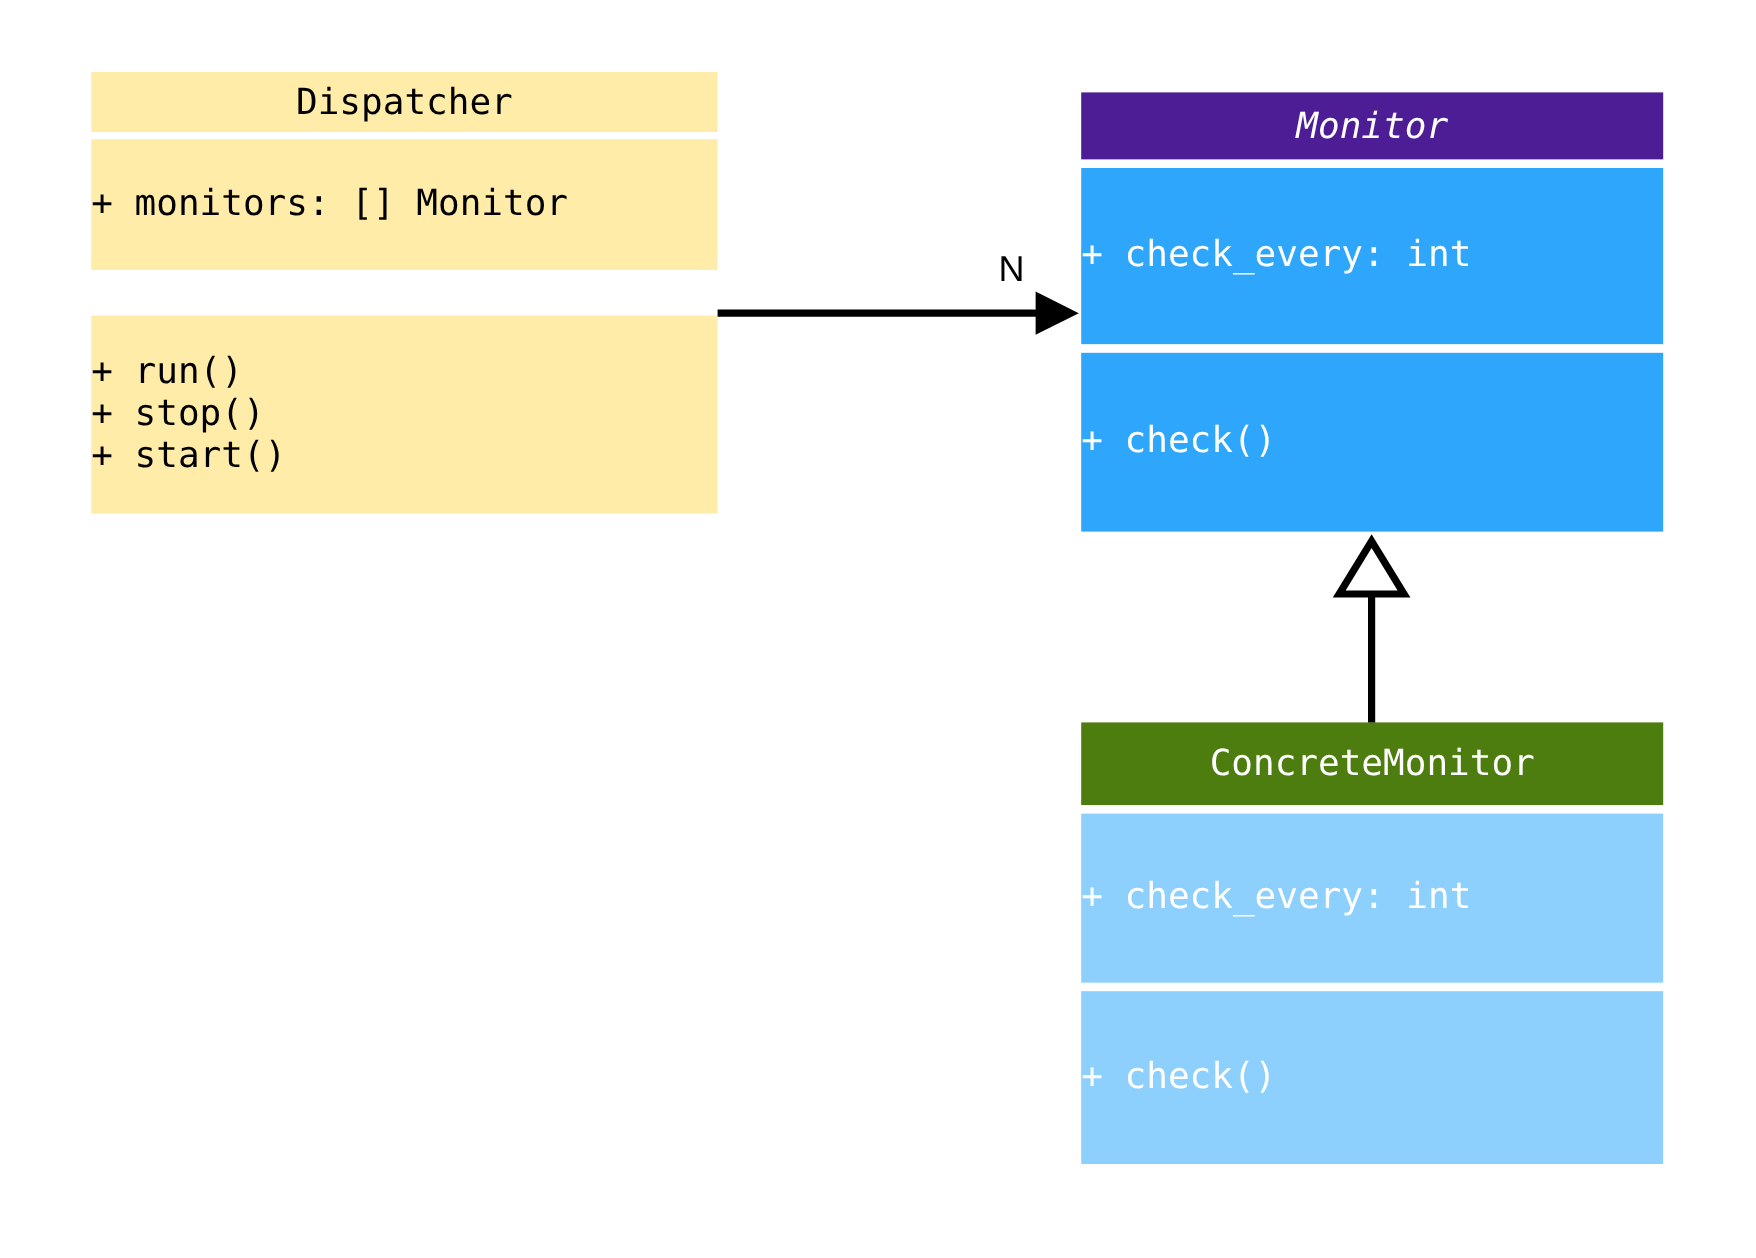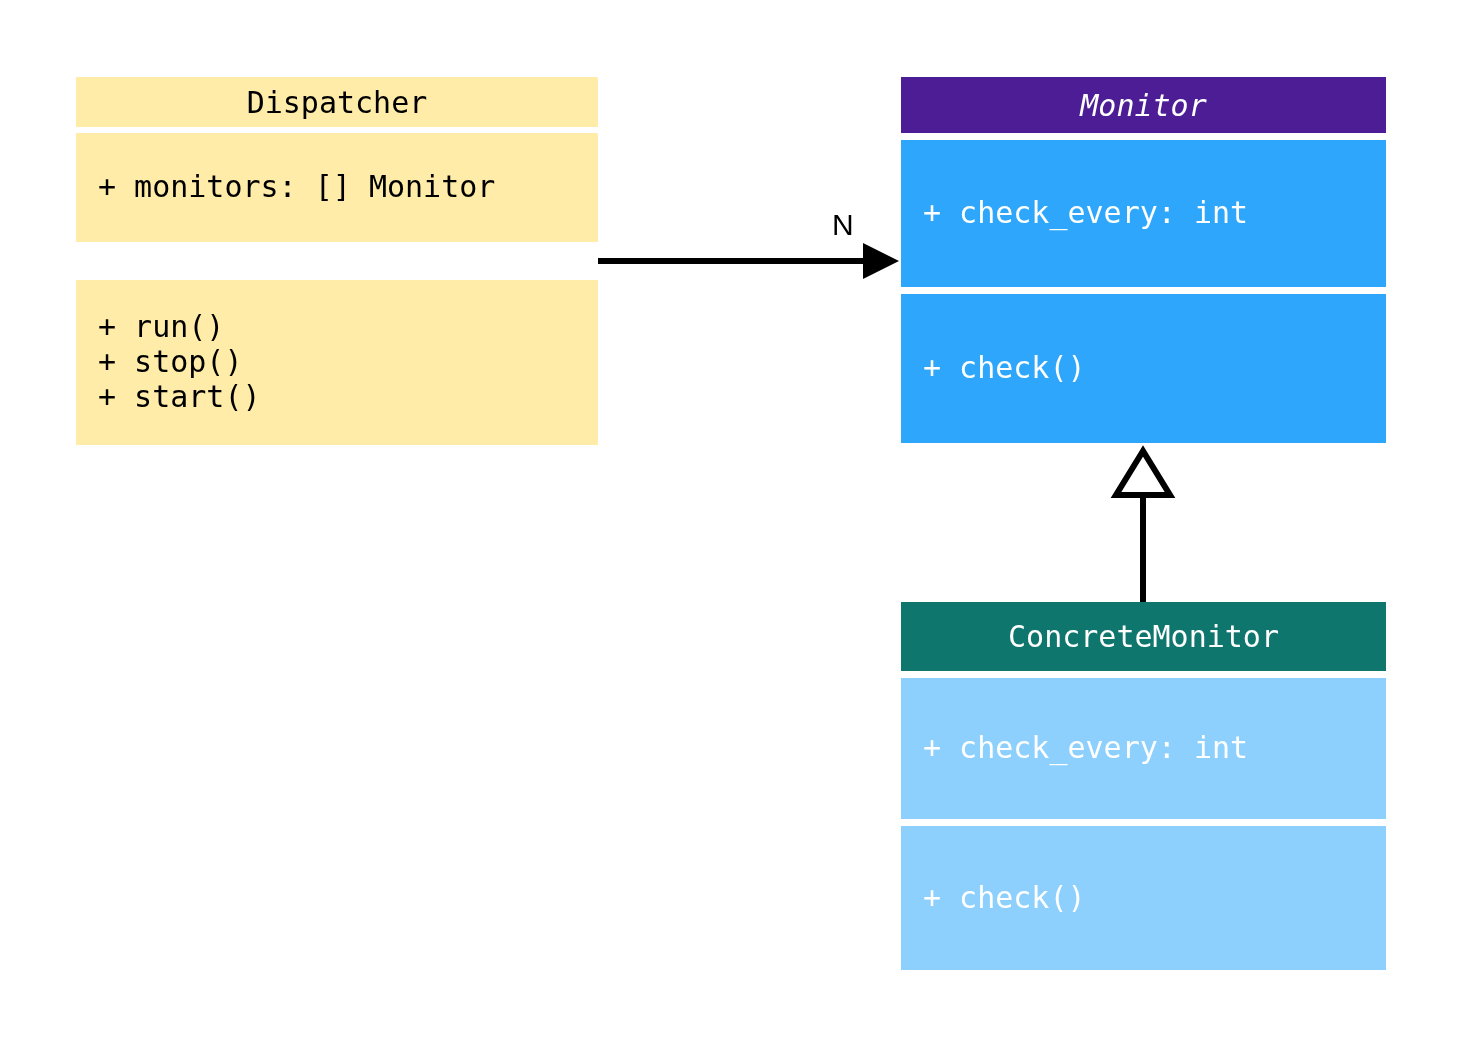--- a/index.html
+++ b/index.html
@@ -34,35 +34,34 @@
     letter-spacing: 0px;
     white-space: pre;
   }
   .uml-compartment {
     box-sizing: border-box;
     display: flex;
     flex-direction: column;
     justify-content: center;
     font-size: 30px;
     white-space: pre;
-    padding-left: 22px;
   }
   .uml-sep {
     background: #ffffff;
     flex: 0 0 auto;
   }
   .uml-line {
     line-height: 1.16;
     white-space: pre;
   }
 
   
   #dispatcher-class {
     left: 76px;
-    top: 77px;
+    top: 60px;
     width: 522px;
     height: 368px;
   }
   #dispatcher-class .uml-header {
     background: #FFECA8;
     color: #000000;
     height: 55px;
   }
   #dispatcher-class .uml-sep { height: 6px; }
   #dispatcher-class .uml-compartment {
@@ -94,21 +93,21 @@
   #monitor-methods    { height: 149px; }
 
   
   #concrete-monitor-class {
     left: 901px;
     top: 602px;
     width: 485px;
     height: 368px;
   }
   #concrete-monitor-class .uml-header {
-    background: #0f766e;
+    background: #4d7c0f;
     color: #ffffff;
     height: 72px;
   }
   #concrete-monitor-class .uml-sep { height: 7px; }
   #concrete-monitor-class .uml-compartment {
     background: #8DD0FD;
     color: #ffffff;
   }
   #concrete-attributes { height: 148px; }
   #concrete-methods    { height: 150px; }

